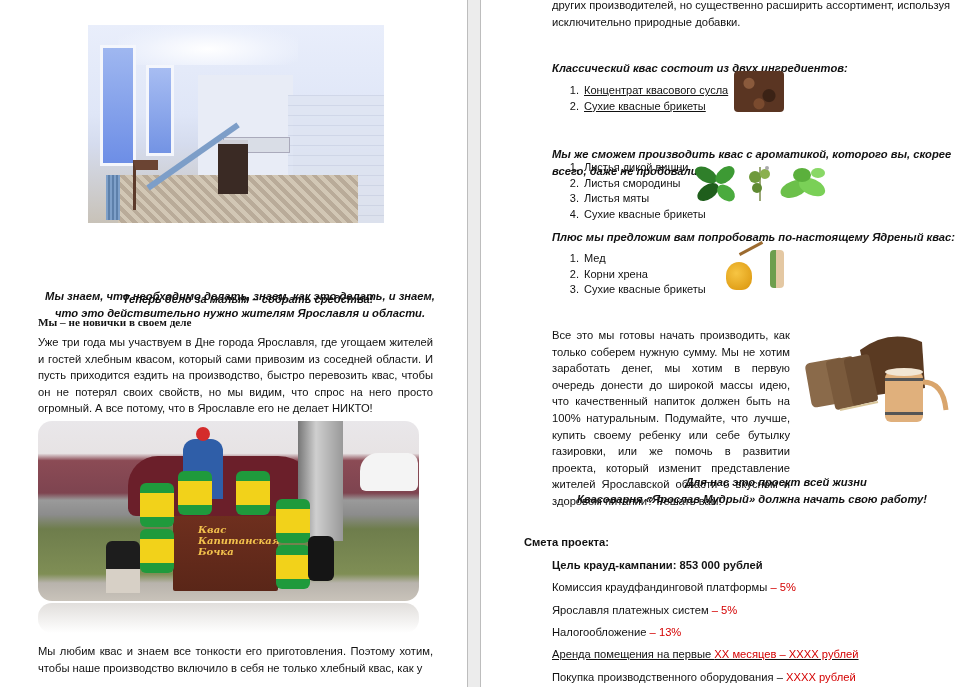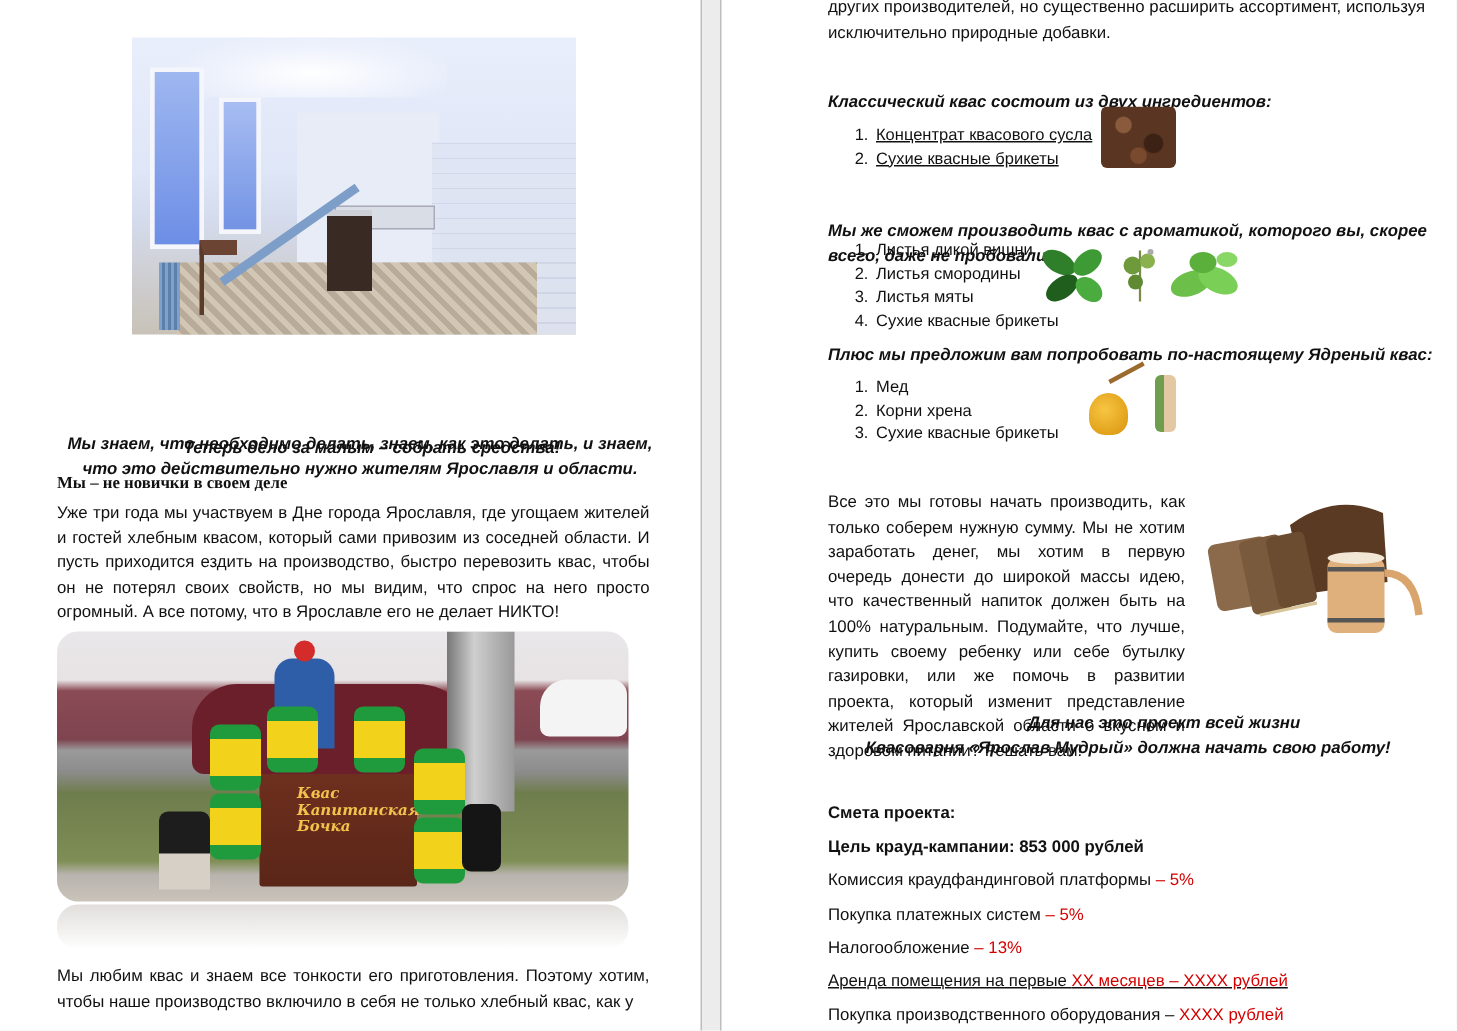--- a/index.html
+++ b/index.html
@@ -181,28 +181,28 @@
   <rect x="85" y="48" width="38" height="3" fill="#555"></rect>
   <rect x="85" y="82" width="38" height="3" fill="#555"></rect>
   <ellipse cx="104" cy="42" rx="19" ry="4" fill="#f2e6d4"></ellipse>
   <path d="M123 52 Q143 52 146 80" stroke="#d9a56c" stroke-width="5" fill="none"></path>
   <path d="M40 80 L78 72" stroke="#d8c59a" stroke-width="2"></path>
 </svg>
 
 <div class="abs txt bi c" style="left:576px; top:474px; width:400px; line-height:17px;">Для нас это проект всей жизни</div>
 <div class="abs txt bi c" style="left:552px; top:491px; width:400px; line-height:17px;">Квасоварня «Ярослав Мудрый» должна начать свою работу!</div>
 
-<div class="abs txt" style="left:552px; top:534px; width:400px; font-weight:600;">Смета проекта:</div>
+<div class="abs txt" style="left:524px; top:534px; width:400px; font-weight:600;">Смета проекта:</div>
 <div class="abs txt b" style="left:552px; top:557px; width:400px;">Цель крауд-кампании: 853 000 рублей</div>
 
 <div class="abs txt" style="left:552px; top:579px; width:410px;">
   <span>Комиссия краудфандинговой платформы</span><span class="red"> – 5%</span>
 </div>
 <div class="abs txt" style="left:552px; top:602px; width:410px;">
-  <span>Покупка платежных систем</span><span class="red"> – 5%</span>
+  <span>Ярославля платежных систем</span><span class="red"> – 5%</span>
 </div>
 <div class="abs txt" style="left:552px; top:624px; width:410px;">
   <span>Налогообложение</span><span class="red"> – 13%</span>
 </div>
 <div class="abs txt" style="left:552px; top:646px; width:410px;text-decoration:underline;">
   <span>Аренда помещения на первые </span><span class="red">XX месяцев – XXXX рублей</span>
 </div>
 <div class="abs txt" style="left:552px; top:669px; width:410px;">
   <span>Покупка производственного оборудования – </span><span class="red">XXXX рублей</span>
 </div>

